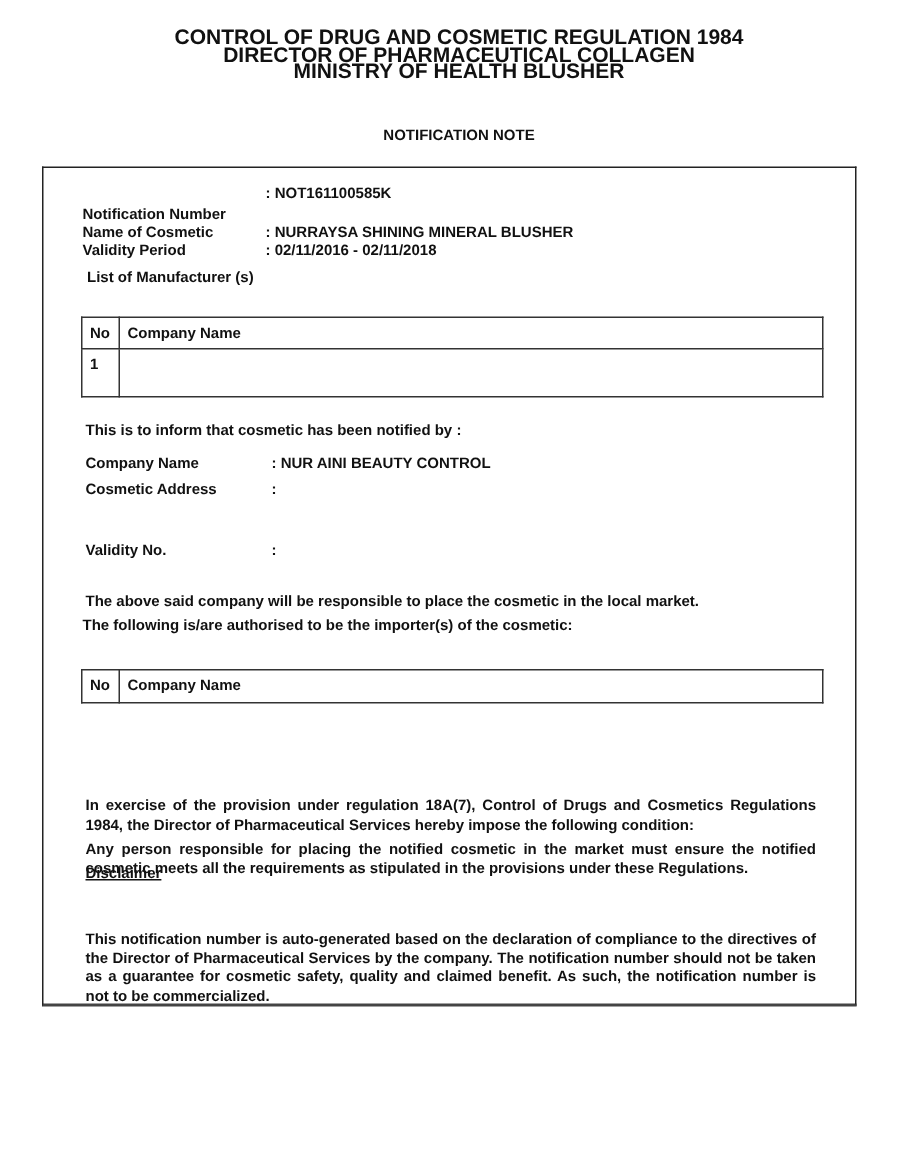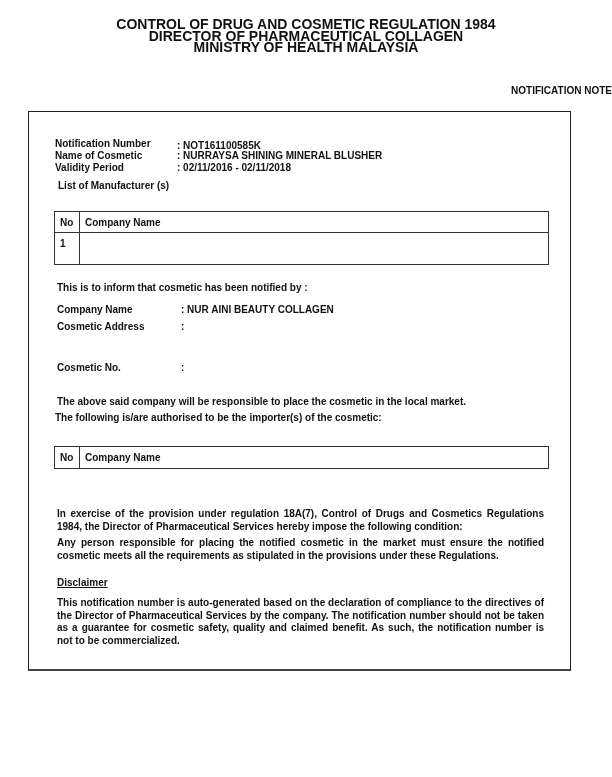--- a/index.html
+++ b/index.html
@@ -24,21 +24,21 @@
       text-align: center;
       font-size: 14px;
       line-height: 11.5px;
     }
     .header div { white-space: nowrap; }
     .notice-title {
       position: absolute;
       left: 0;
       top: 85px;
       width: 612px;
-      text-align: right;
+      text-align: center;
       font-size: 10px;
     }
     .frame {
       position: absolute;
       left: 28px;
       top: 111px;
       width: 543px;
       height: 560px;
       border: 1.5px solid #222;
       border-bottom-color: #444;
@@ -65,37 +65,38 @@
       vertical-align: middle;
     }
     table.grid td.no { width: 14px; margin-left: 24px; }
     .para {
       position: absolute;
       left: 57px;
       width: 487px;
       font-size: 10px;
       line-height: 12.5px;
       text-align: justify;
+      margin-top: 24px;
     }
     .underline { text-decoration: underline; }
   </style>
 </head>
 <body>
 
 <div class="header">
   <div>CONTROL OF DRUG AND COSMETIC REGULATION 1984</div>
   <div>DIRECTOR OF PHARMACEUTICAL COLLAGEN</div>
-  <div>MINISTRY OF HEALTH MALAYSIA</div>
+  <div>MINISTRY OF HEALTH BLUSHER</div>
 </div>
 <div class="notice-title">NOTIFICATION NOTE</div>
 
 <div class="frame"></div>
 
 <div class="abs lbl" style="top:138px">Notification Number</div>
-<div class="abs val" style="top:140px">: NOT161100585K</div>
+<div class="abs val" style="top:124px">: NOT161100585K</div>
 <div class="abs lbl" style="top:150px">Name of Cosmetic</div>
 <div class="abs val" style="top:150px">: NURRAYSA SHINING MINERAL BLUSHER</div>
 <div class="abs lbl" style="top:162px">Validity Period</div>
 <div class="abs val" style="top:162px">: 02/11/2016 - 02/11/2018</div>
 
 <div class="abs" style="left:58px; top:180px">List of Manufacturer (s)</div>
 <table class="grid" style="top:211px">
   <tbody>
       <tr style="height:21px">
     <td class="no">No</td>
@@ -103,24 +104,24 @@
   </tr>
   <tr style="height:32px">
     <td class="no" style="vertical-align:top; padding-top:5px">1</td>
     <td></td>
   </tr>
 </tbody>
   </table>
 
 <div class="abs lbl2" style="top:282px">This is to inform that cosmetic has been notified by :</div>
 <div class="abs lbl2" style="top:304px">Company Name</div>
-<div class="abs val2" style="top:304px">: NUR AINI BEAUTY COLLAGEN</div>
+<div class="abs val2" style="top:304px">: NUR AINI BEAUTY CONTROL</div>
 <div class="abs lbl2" style="top:321px">Cosmetic Address</div>
 <div class="abs val2" style="top:321px">:</div>
-<div class="abs lbl2" style="top:362px">Cosmetic No.</div>
+<div class="abs lbl2" style="top:362px">Validity No.</div>
 <div class="abs val2" style="top:362px">:</div>
 <div class="abs lbl2" style="top:396px">The above said company will be responsible to place the cosmetic in the local market.</div>
 
 <div class="abs" style="left:55px; top:412px">The following is/are authorised to be the importer(s) of the cosmetic:</div>
 <table class="grid" style="top:446px">
   <tbody>
       <tr style="height:22px">
     <td class="no">No</td>
     <td>Company Name</td>
   </tr>

